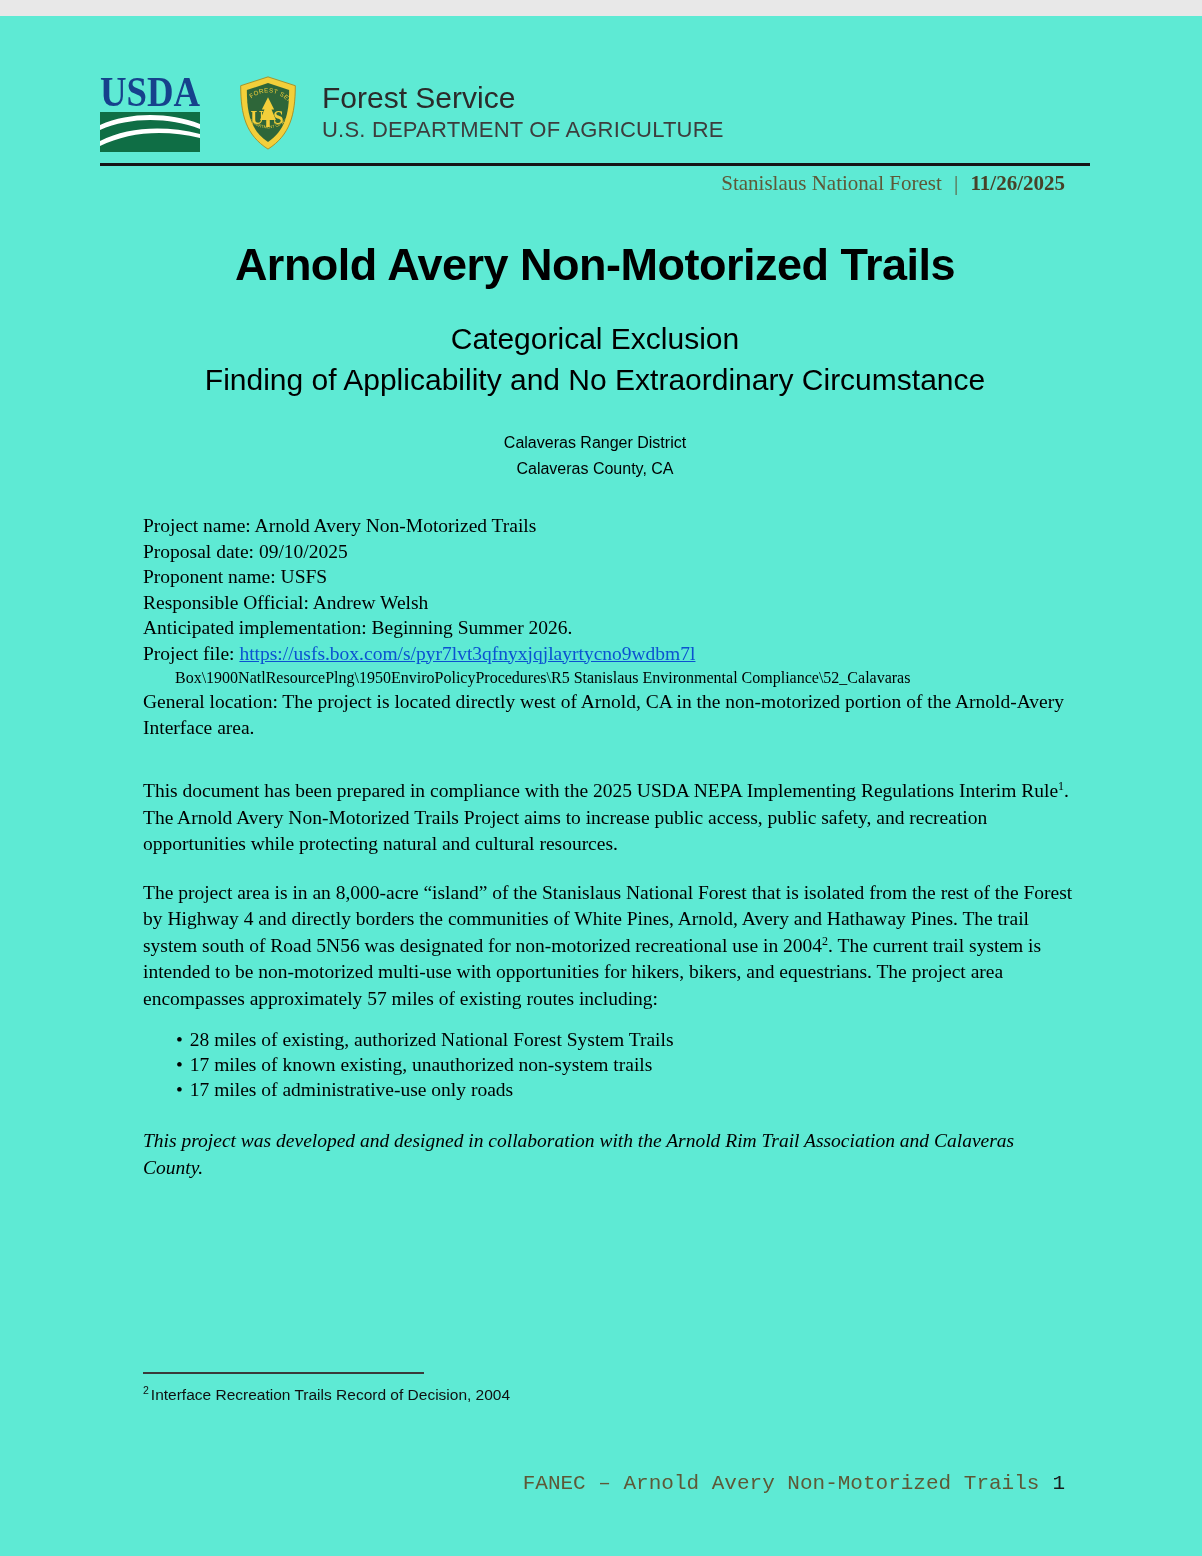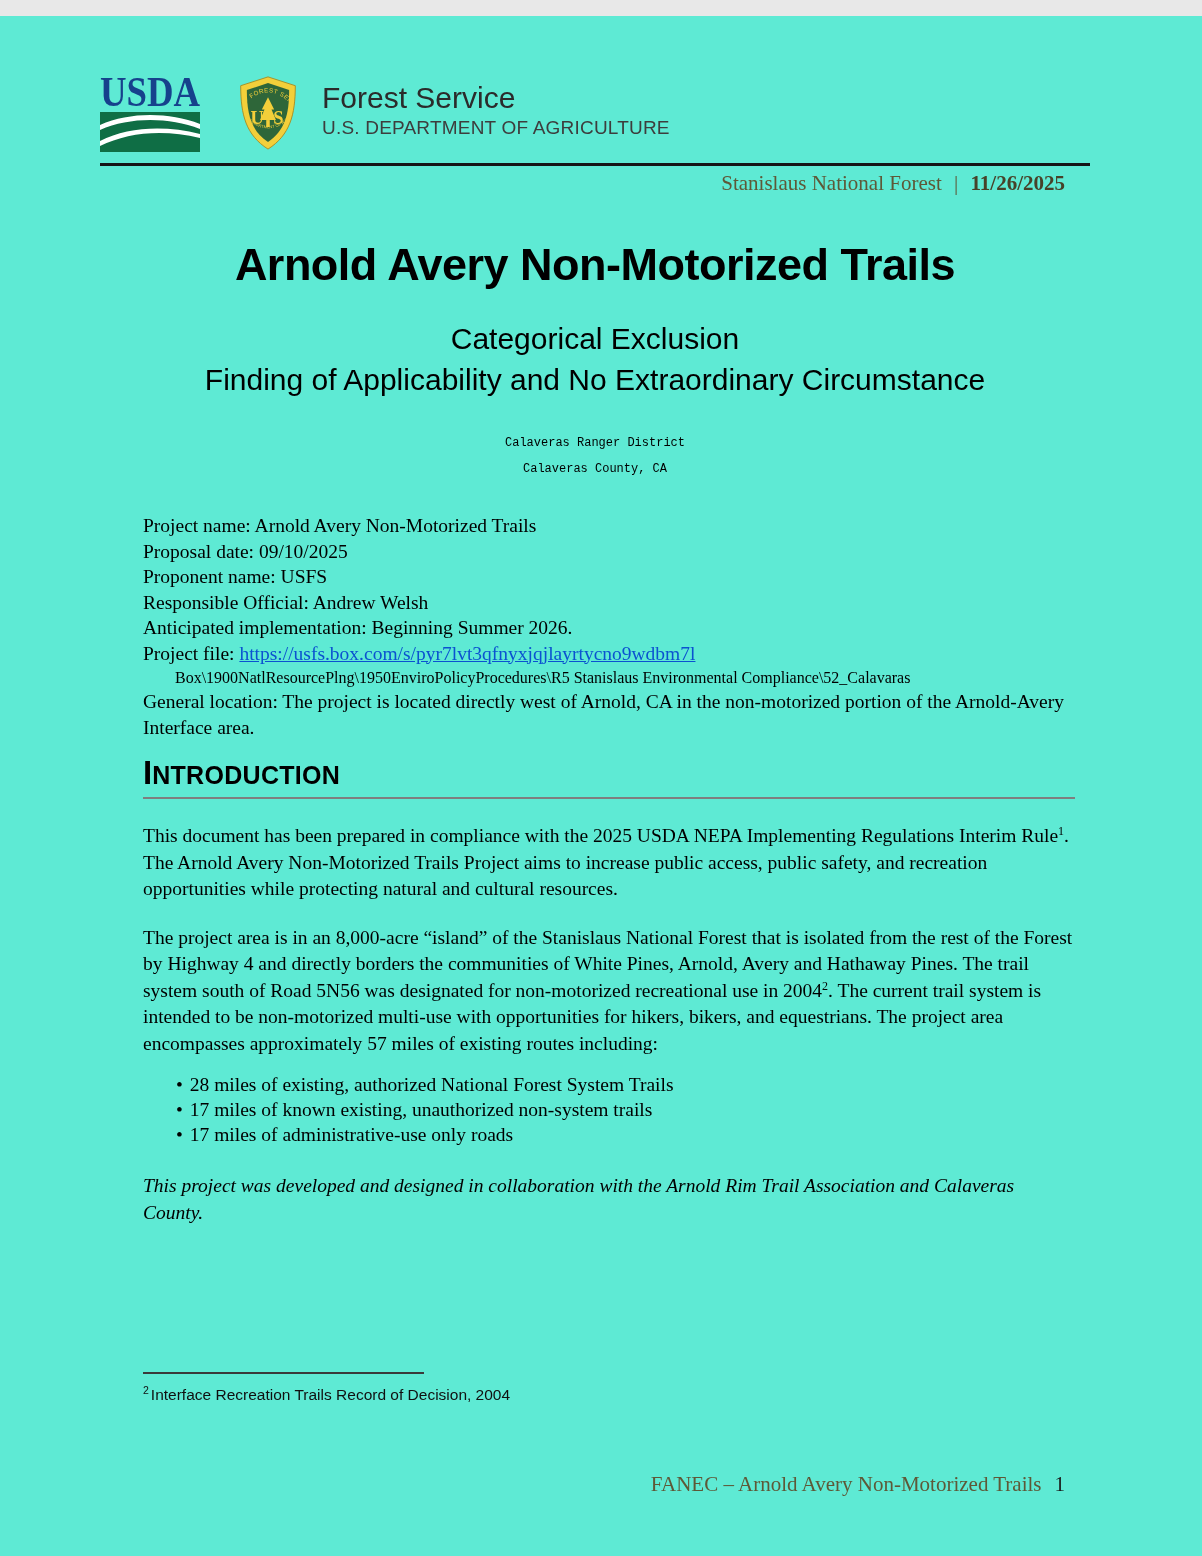--- a/index.html
+++ b/index.html
@@ -15,21 +15,21 @@
 
   
   .logo-row {
     position:absolute; top:56px; left:100px;
     display:flex; align-items:flex-start;
   }
   .usda-logo { width:102px; height:80px; }
   .fs-shield { margin-left:34px; margin-top:4px; }
   .fs-textblock { margin-left:22px; margin-top:10px; font-family:"Liberation Sans", sans-serif; }
   .fs-title { font-size:30px; color:#2b2b2b; line-height:32px; }
-  .fs-sub   { font-size:19px; color:#3d3d3d; margin-top:3px; letter-spacing:0.2px; }
+  .fs-sub   { font-size:22px; color:#3d3d3d; margin-top:3px; letter-spacing:0.2px; }
 
   .header-rule {
     position:absolute; top:147px; left:100px;
     width:990px; height:3px; background:#151515;
   }
   .header-info {
     position:absolute; top:155px; right:137px;
     font-family:"Liberation Serif", serif;
     font-size:21px; color:#5e5837;
   }
@@ -39,21 +39,21 @@
   
   .title-block {
     position:absolute; top:224px; left:0; right:12px;
     text-align:center;
     font-family:"Liberation Sans", sans-serif;
   }
   .doc-title {
     font-size:45px; font-weight:bold; letter-spacing:-0.5px; line-height:50px;
   }
   .doc-sub { margin-top:28px; font-size:30px; line-height:41px; }
-  .doc-district { margin-top:30px; font-size:12px; line-height:26px;font-family:Liberation Mono, monospace; }
+  .doc-district { margin-top:30px; font-size:16px; line-height:26px; }
 
   
   .details {
     position:absolute; top:497px; left:143px; width:940px;
     font-size:19.5px; line-height:25.5px;
   }
   .details .link { color:#0b52d0; text-decoration:underline; cursor:pointer; }
   .box-path { font-size:16px; padding-left:32px; line-height:23px; }
 
   
@@ -82,21 +82,21 @@
     position:absolute; top:1356px; left:143px; width:700px;
     font-family:"Liberation Sans", sans-serif; color:#101010;
   }
   .fn-rule { width:281px; height:2px; background:#3a3a3a; margin-bottom:9px; }
   .fn { font-size:15.5px; line-height:23px; }
   .fn sup { font-size:10.5px; line-height:0; margin-right:2px; }
 
   
   .footer {
     position:absolute; top:1456px; right:137px;
-    font-family:Liberation Serif, serif;
+    font-family:Liberation Mono, monospace;
     font-size:21px; color:#5e5837;
   }
   .footer .page-num { color:#1a1a1a; margin-left:13px; }
 
   .bottom-edge {
     position:absolute; left:0; right:0; bottom:0; height:6px;
     background:#1a1a22;
   }
 </style>
 </head>
@@ -166,23 +166,20 @@
     <div>Responsible Official: Andrew Welsh</div>
     <div>Anticipated implementation: Beginning Summer 2026.</div>
     <div>
       <span>Project file: </span><a class="link">https://usfs.box.com/s/pyr7lvt3qfnyxjqjlayrtycno9wdbm7l</a>
     </div>
     <div class="box-path">Box\1900NatlResourcePlng\1950EnviroPolicyProcedures\R5 Stanislaus Environmental Compliance\52_Calavaras</div>
     <div>General location: The project is located directly west of Arnold, CA in the non-motorized portion of the Arnold-Avery Interface area.</div>
   </div>
 
   <div class="intro">
-    <div class="intro-heading">
-      <span class="initial">I</span><span class="rest">NTRODUCTION</span>
-    </div>
 
     <div class="para">
       <span>This document has been prepared in compliance with the 2025 USDA NEPA Implementing Regulations Interim Rule</span><sup class="body-sup">1</sup><span>. The Arnold Avery Non-Motorized Trails Project aims to increase public access, public safety, and recreation opportunities while protecting natural and cultural resources.</span>
     </div>
 
     <div class="para para-2">
       <span>The project area is in an 8,000-acre “island” of the Stanislaus National Forest that is isolated from the rest of the Forest by Highway 4 and directly borders the communities of White Pines, Arnold, Avery and Hathaway Pines.  The trail system south of Road 5N56 was designated for non-motorized recreational use in 2004</span><sup class="body-sup">2</sup><span>. The current trail system is intended to be non-motorized multi-use with opportunities for hikers, bikers, and equestrians.  The project area encompasses approximately 57 miles of existing routes including:</span>
     </div>
 
     <div class="bullets">

